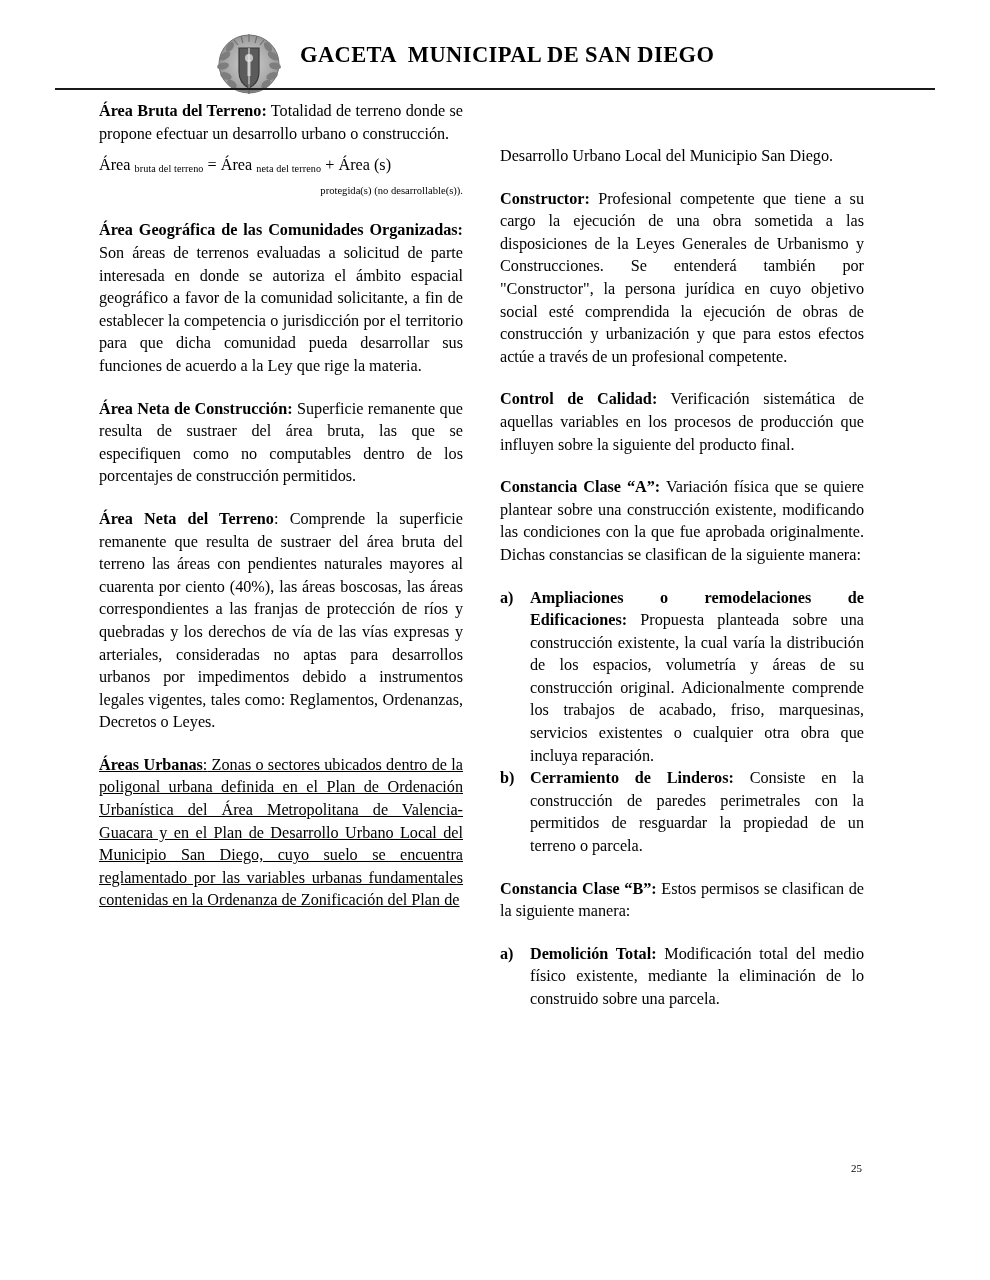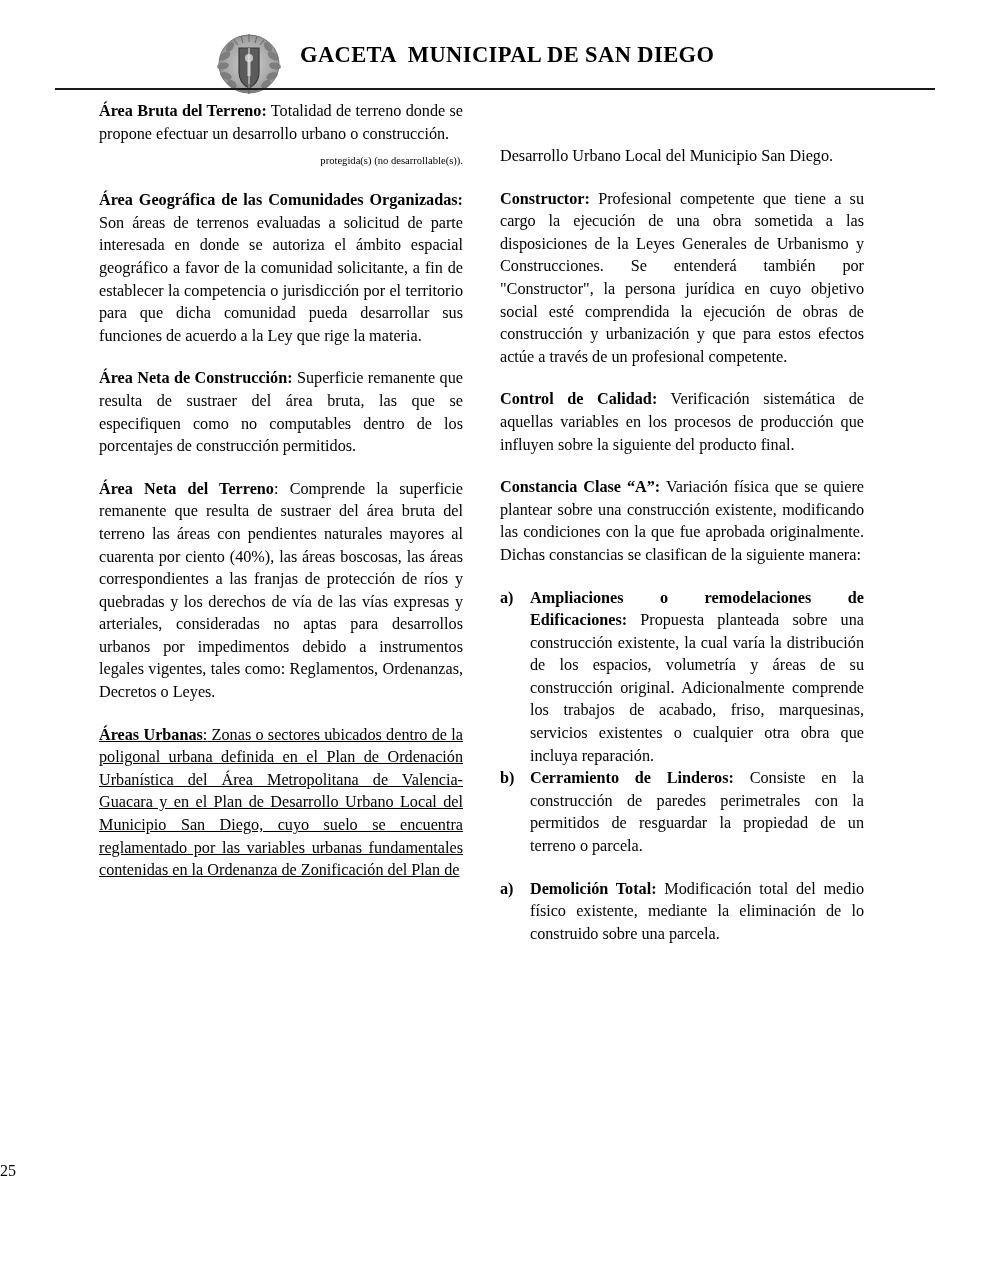--- a/index.html
+++ b/index.html
@@ -127,23 +127,24 @@
     font-weight: bold;
     text-align: left;
   }
 
   
   .folio {
     position: absolute;
     left: 0;
     top: 1162px;
     width: 990px;
+    text-align: right;
     padding-right: 128px;
     box-sizing: border-box;
-    font-size: 16px;
+    font-size: 11px;
   }
 </style>
 </head>
 <body>
 
 <div class="page">
 
   <div class="masthead">
     <div class="crest">
       <svg width="74" height="74" viewBox="0 0 74 74" aria-hidden="true">
@@ -192,20 +193,21 @@
   </div>
   <div class="rule"></div>
 
   <div class="columns">
 
     <div class="col col-left">
 
 
       <p class="para nogap"><span class="term">Área Bruta del Terreno:</span><span> Totalidad de terreno donde se propone efectuar un desarrollo urbano o construcción.</span></p>
 
+      <p class="formula"><span>Área </span><span class="sub">bruta del terreno</span><span> = </span><span> Área </span><span class="sub">neta del terreno</span><span> + </span><span>Área (s)</span></p>
       <p class="formula-tail">protegida(s) (no desarrollable(s)).</p>
 
       <p class="para"><span class="term">Área Geográfica de las Comunidades Organizadas:</span><span> Son áreas de terrenos evaluadas a solicitud de parte interesada en donde se autoriza el ámbito espacial geográfico a favor de la comunidad solicitante, a fin de establecer la competencia o jurisdicción por el territorio para que dicha comunidad pueda desarrollar sus funciones de acuerdo a la Ley que rige la materia.</span></p>
 
       <p class="para"><span class="term">Área Neta de Construcción:</span><span> Superficie remanente que resulta de sustraer del área bruta, las que se especifiquen como no computables dentro de los porcentajes de construcción permitidos.</span></p>
 
       <p class="para"><span class="term-nc">Área Neta del Terreno</span><span>:</span><span> Comprende la superficie remanente que resulta de sustraer del área bruta del terreno las áreas con pendientes naturales  mayores al cuarenta por ciento (40%), las áreas boscosas, las áreas correspondientes a las franjas de protección de ríos y quebradas y los derechos de vía de las vías expresas y arteriales, consideradas no aptas para desarrollos urbanos por impedimentos debido a instrumentos legales vigentes, tales como: Reglamentos, Ordenanzas, Decretos o Leyes.</span></p>
 
       <p class="para tight"><span class="term-nc">Áreas Urbanas</span><span>:</span><span> Zonas o sectores ubicados dentro de la poligonal urbana definida en el Plan de Ordenación Urbanística del Área Metropolitana de Valencia-Guacara y en el Plan de Desarrollo Urbano Local del Municipio San Diego, cuyo suelo se encuentra reglamentado por las variables urbanas fundamentales contenidas en la Ordenanza de Zonificación del Plan de</span></p>
 
@@ -223,20 +225,21 @@
 
       <ul class="lettered">
         <li>
           <span class="marker">a)</span><span class="term">Ampliaciones o remodelaciones de Edificaciones:</span><span> Propuesta planteada sobre una construcción existente, la cual varía la distribución de los espacios, volumetría y áreas de su construcción original. Adicionalmente comprende los trabajos de acabado, friso, marquesinas, servicios existentes o cualquier otra obra que incluya reparación.</span>
         </li>
         <li>
           <span class="marker">b)</span><span class="term">Cerramiento de Linderos:</span><span> Consiste en la construcción de paredes perimetrales con la permitidos de resguardar la propiedad de un terreno o parcela.</span>
         </li>
       </ul>
 
+      <p class="para"><span class="term">Constancia Clase “B”:</span><span> Estos permisos se clasifican de la siguiente manera:</span></p>
 
       <ul class="lettered">
         <li>
           <span class="marker">a)</span><span class="term">Demolición Total:</span><span> Modificación total del medio físico existente, mediante la eliminación de lo construido sobre una parcela.</span>
         </li>
       </ul>
 
     </div>
   </div>
 

